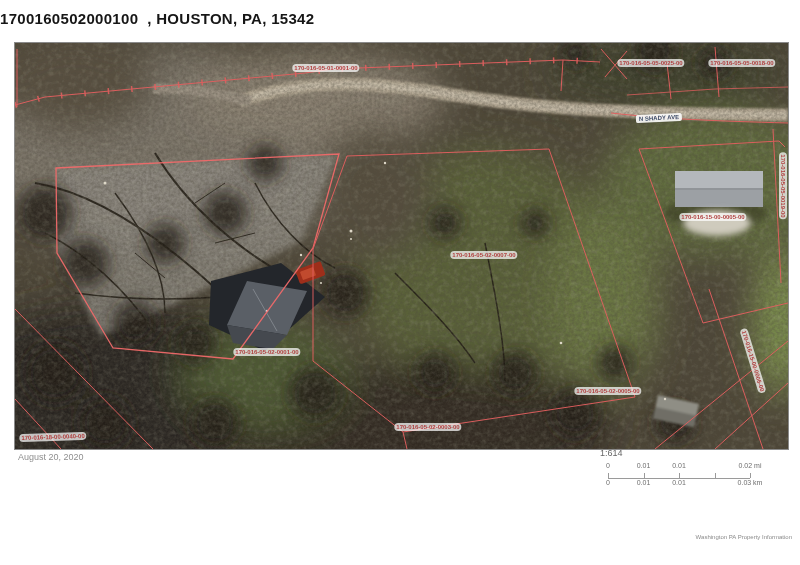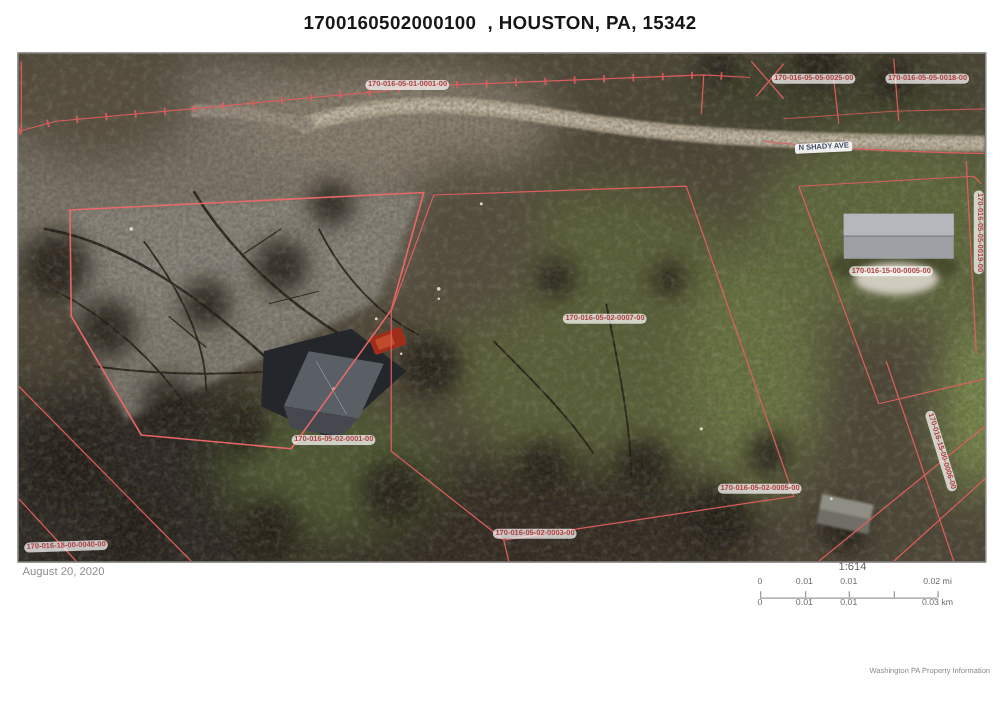--- a/index.html
+++ b/index.html
@@ -1,21 +1,21 @@
 <!DOCTYPE html>
 <html><head>
 <meta charset="utf-8">
 <style>
   html,body{margin:0;padding:0;}
   body{
     width:800px;height:565px;background:#ffffff;position:relative;overflow:hidden;
     font-family:"Liberation Sans", sans-serif;
   }
   .page-title{
-    position:absolute;top:10px;left:0;width:100%;text-align:center;
+    position:absolute;top:10px;left:0;width:100%;text-align:left;
     font-size:15px;font-weight:bold;color:#161616;letter-spacing:.3px;white-space:pre;
   }
   .map-frame{
     position:absolute;left:14px;top:42px;width:773px;height:406px;
     border:1px solid #8a8a8a;background:#4d4637;overflow:hidden;
   }
   .map-frame svg{position:absolute;left:0;top:0;}
   .labels-layer{position:absolute;left:0;top:0;width:100%;height:100%;}
   .parcel-label{
     position:absolute;font-size:6px;font-weight:bold;color:#b04040;
@@ -23,21 +23,21 @@
     white-space:nowrap;line-height:8px;
   }
   .road-label{
     position:absolute;font-size:6px;font-weight:bold;color:#3c4a66;
     background:rgba(250,250,248,0.92);padding:0 3px;border-radius:2px;
     white-space:nowrap;line-height:8px;transform:translate(-50%,-50%) rotate(-3deg);
     box-shadow:0 0 1px rgba(0,0,0,.4);
   }
   .map-date{position:absolute;left:18px;top:452px;font-size:9px;color:#8f8f8f;}
   .scale-block{position:absolute;left:600px;top:448px;width:164px;height:44px;color:#6e6e6e;}
-  .scale-ratio{position:absolute;top:0;left:0;width:100%;text-align:center;font-size:9px;color:#666;}
+  .scale-ratio{position:absolute;top:0;left:0;width:100%;text-align:left;font-size:9px;color:#666;}
   .scale-row{position:absolute;left:8px;right:14px;height:9px;font-size:7px;}
   .scale-row.mi{top:14px;}
   .scale-row.km{top:31px;}
   .scale-row span{position:absolute;transform:translateX(-50%);white-space:nowrap;}
   .scale-bar{position:absolute;top:25px;left:8px;right:14px;height:5px;border-bottom:1px solid #9a9a9a;}
   .scale-bar .tick{position:absolute;bottom:0;width:1px;height:5px;background:#9a9a9a;}
   .attribution{position:absolute;right:8px;top:534px;font-size:6px;color:#8a8a8a;}
 </style>
 </head>
 <body>

